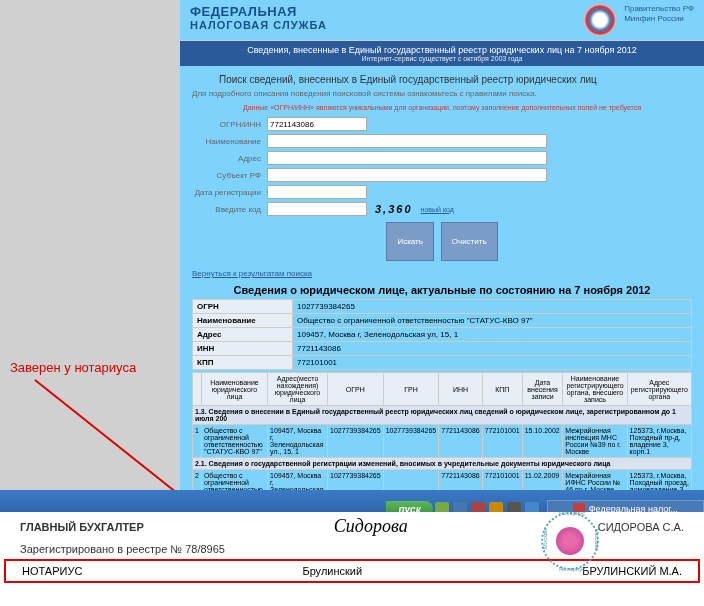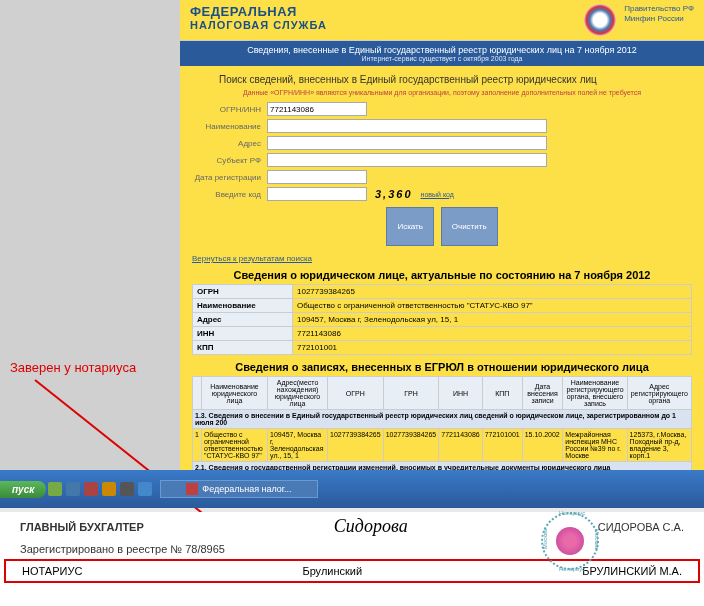--- a/index.html
+++ b/index.html
@@ -1,18 +1,18 @@
 <!DOCTYPE html>
 <html><head>
 <meta charset="utf-8">
 <style>
 * { margin: 0; padding: 0; box-sizing: border-box; }
 body { font-family: Arial, sans-serif; font-size: 10px; background: #e8e8e8; width: 704px; height: 606px; overflow: hidden; position: relative; }
 .gray-panel { position: absolute; left: 0; top: 0; width: 180px; height: 490px; background: #d0d0d0; }
-.browser-area { position: absolute; left: 180px; top: 0; width: 524px; height: 490px; background: #fde047; overflow: hidden; }
+.browser-area { position: absolute; left: 180px; top: 0; width: 524px; height: 490px; background: #7dd3fc; overflow: hidden; }
 .header { display: flex; padding: 4px 10px; border-bottom: 1px solid #ccc; }
 .logo-text { flex: 1; }
 .logo-main { font-size: 13px; font-weight: bold; color: #1a4f8a; letter-spacing: 0.5px; }
 .logo-sub { font-size: 11px; font-weight: bold; color: #1a4f8a; letter-spacing: 1px; }
 .emblem { width: 32px; height: 32px; background: radial-gradient(circle, #fff 30%, #4a7ab5 45%, #d4353a 60%, #fff 75%); border-radius: 50%; margin: 0 8px; }
 .gov-links { font-size: 8px; color: #2a5a9a; line-height: 1.3; }
 .gov-links div { cursor: pointer; }
 .blue-banner { background: #2a5a9a; color: #fff; padding: 4px 12px; font-size: 9px; text-align: center; }
 .blue-sub { font-size: 7px; opacity: 0.85; }
 .content { padding: 8px 12px; }
@@ -32,21 +32,21 @@
 .tbl-title { font-size: 11px; font-weight: bold; text-align: center; margin: 6px 0 3px; }
 .info-table { width: 100%; border-collapse: collapse; font-size: 8px; }
 .info-table td { border: 1px solid #ccc; padding: 2px 4px; }
 .info-table td:first-child { background: #e8eef6; width: 100px; font-weight: bold; }
 .detail-table { width: 100%; border-collapse: collapse; font-size: 7px; margin-top: 2px; }
 .detail-table th { background: #e8eef6; border: 1px solid #ccc; padding: 2px; font-weight: normal; }
 .detail-table td { border: 1px solid #ccc; padding: 2px; vertical-align: top; }
 .sub-header { background: #d8e2f0; font-size: 7px; padding: 2px; font-weight: bold; }
 .annotation { position: absolute; left: 10px; top: 360px; color: #d00; font-size: 13px; }
 .arrow-svg { position: absolute; left: 30px; top: 375px; pointer-events: none; }
-.taskbar { position: absolute; left: 0; top: 470px; width: 704px; height: 38px; background: linear-gradient(#3a7ac8, #2a5a9a); display: flex; align-items: center; }
+.taskbar { position: absolute; left: 0; top: 490px; width: 704px; height: 38px; background: linear-gradient(#3a7ac8, #2a5a9a); display: flex; align-items: center; justify-content: flex-end; }
 .start-btn { background: linear-gradient(#5cb85c, #3a8a3a); color: #fff; font-size: 10px; font-style: italic; font-weight: bold; padding: 3px 12px; border-radius: 0 8px 8px 0; cursor: pointer; }
 .tb-icon { width: 14px; height: 14px; margin: 0 2px; background: #fff; border-radius: 2px; cursor: pointer; }
 .tb-task { background: #4a7ab5; border: 1px solid #6a9ad5; color: #fff; font-size: 9px; padding: 2px 25px; margin-left: 6px; cursor: pointer; display: flex; align-items: center; }
 .tb-task-icon { width: 12px; height: 12px; background: #c04040; margin-right: 4px; }
 .doc-lower { position: absolute; left: 0; top: 512px; width: 704px; height: 94px; background: #fff; }
 .doc-row { display: flex; justify-content: space-between; align-items: center; padding: 4px 20px; font-size: 11px; }
 .doc-row .label { color: #333; font-weight: bold; }
 .doc-row .sig { font-family: 'Brush Script MT', cursive; font-size: 18px; font-style: italic; }
 .doc-row .name { color: #333; }
 .reg-line { padding: 2px 20px; font-size: 11px; color: #333; }
@@ -72,20 +72,21 @@
       <div>Правительство РФ</div>
       <div>Минфин России</div>
     </div>
   </div>
   <div class="blue-banner">
     <div>Сведения, внесенные в Единый государственный реестр юридических лиц на 7 ноября 2012</div>
     <div class="blue-sub">Интернет-сервис существует с октября 2003 года</div>
   </div>
   <div class="content">
     <div class="section-title">Поиск сведений, внесенных в Единый государственный реестр юридических лиц</div>
+    <div class="section-sub">Для подробного описания поведения поисковой системы ознакомьтесь с правилами поиска.</div>
     <div class="info-line">Данные «ОГРН/ИНН» являются уникальными для организации, поэтому заполнение дополнительных полей не требуется</div>
 
     <div class="form-row">
         <div class="form-label">ОГРН/ИНН</div>
         <input class="form-input w1" value="7721143086" style="">
       </div>
     <div class="form-row">
         <div class="form-label">Наименование</div>
         <input class="form-input w2" style="">
       </div>
@@ -133,21 +134,20 @@
             <td>ИНН</td>
             <td>7721143086</td>
           </tr>
           <tr>
             <td>КПП</td>
             <td>772101001</td>
           </tr>
         </tbody>
     </table>
 
-    <div class="tbl-title">Сведения о записях, внесенных в ЕГРЮЛ в отношении юридического лица</div>
     <table class="detail-table">
       <thead>
           <tr id="rec-head">
             <th></th>
             <th>Наименование юридического лица</th>
             <th>Адрес(место нахождения) юридического лица</th>
             <th>ОГРН</th>
             <th>ГРН</th>
             <th>ИНН</th>
             <th>КПП</th>

